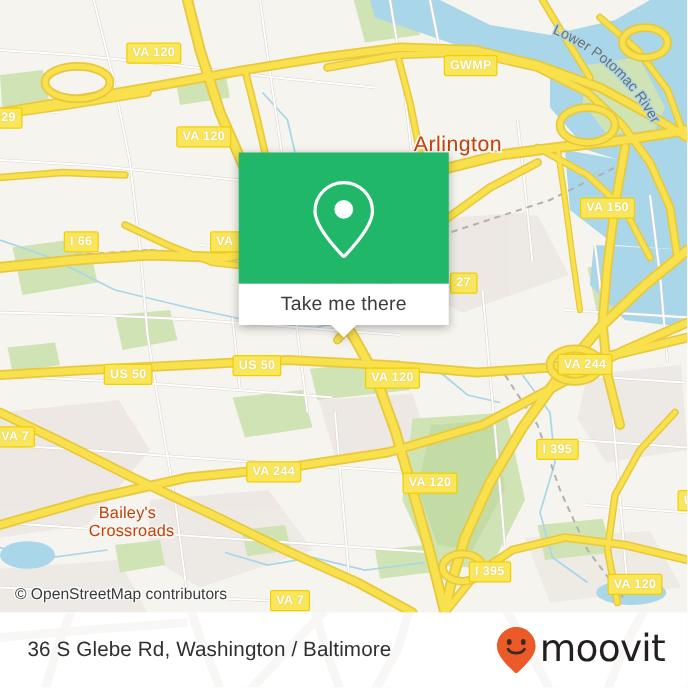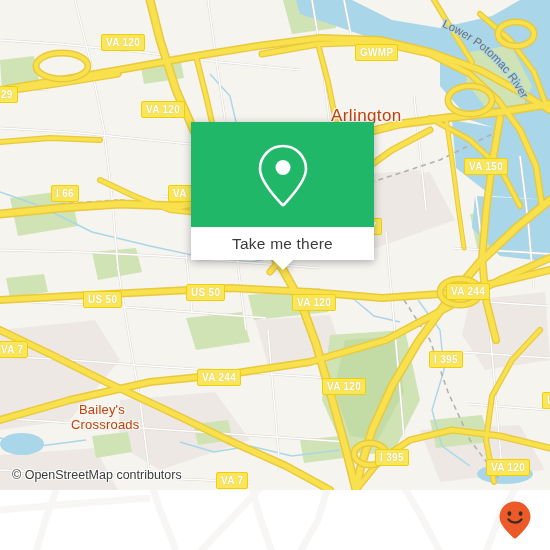--- a/index.html
+++ b/index.html
@@ -48,21 +48,21 @@
     position:absolute;left:12px;top:468px;
     font-size:12.5px;color:#3c3c3c;
     font-family:"Liberation Sans",sans-serif;
     white-space:nowrap;
     text-shadow:-1px -1px 0 rgba(255,255,255,.9),1px -1px 0 rgba(255,255,255,.9),
                 -1px 1px 0 rgba(255,255,255,.9),1px 1px 0 rgba(255,255,255,.9);
   }
 
   
   #popup{
-    position:absolute;left:191px;top:122px;width:183px;
+    position:absolute;left:191px;top:122px;width:168px;
     filter:drop-shadow(0 2px 4px rgba(0,0,0,.30));
   }
   #popup-body{
     background:#21b768;height:105px;width:100%;
     display:flex;align-items:center;justify-content:center;
     box-sizing:border-box;
   }
   #popup-foot{
     background:#ffffff;height:33px;width:100%;
     display:flex;align-items:center;justify-content:center;
@@ -384,23 +384,25 @@
         <path d="M150 -10 L160 20 L176 60"></path>
         <path d="M0 20 L70 14 L150 8"></path>
         <path d="M330 -10 L318 30 L300 62"></path>
         <path d="M400 -10 L420 24 L440 62"></path>
         <path d="M250 -10 L260 28 L272 62"></path>
         <path d="M520 -10 L500 26 L486 62"></path>
         <path d="M60 -10 L46 28 L36 62"></path>
         <path d="M200 62 L230 30 L268 -10"></path>
       </g>
     </svg>
+    <div id="footer-addr">36 S Glebe Rd, Washington / Baltimore</div>
     <div id="brand">
       <svg width="34" height="40" viewBox="0 0 34 40">
         <path d="M17 1.5 C8.4 1.5 1.5 8.4 1.5 17 C1.5 25 11 33.5 15.8 38 C16.5 38.7 17.5 38.7 18.2 38 C23 33.5 32.5 25 32.5 17 C32.5 8.4 25.6 1.5 17 1.5 Z" fill="#ed5a29"></path>
         <ellipse cx="11.4" cy="13.6" rx="1.9" ry="2.4" fill="#3a2a20"></ellipse>
         <ellipse cx="22.6" cy="13.6" rx="1.9" ry="2.4" fill="#3a2a20"></ellipse>
         <path d="M10.5 19.4 C13.2 23.6 20.8 23.6 23.5 19.4" fill="none" stroke="#3a2a20" stroke-width="2.2" stroke-linecap="round"></path>
       </svg>
+      <span id="brand-word">moovit</span>
     </div>
   </div>
 
 </div>
 
 </body></html>

